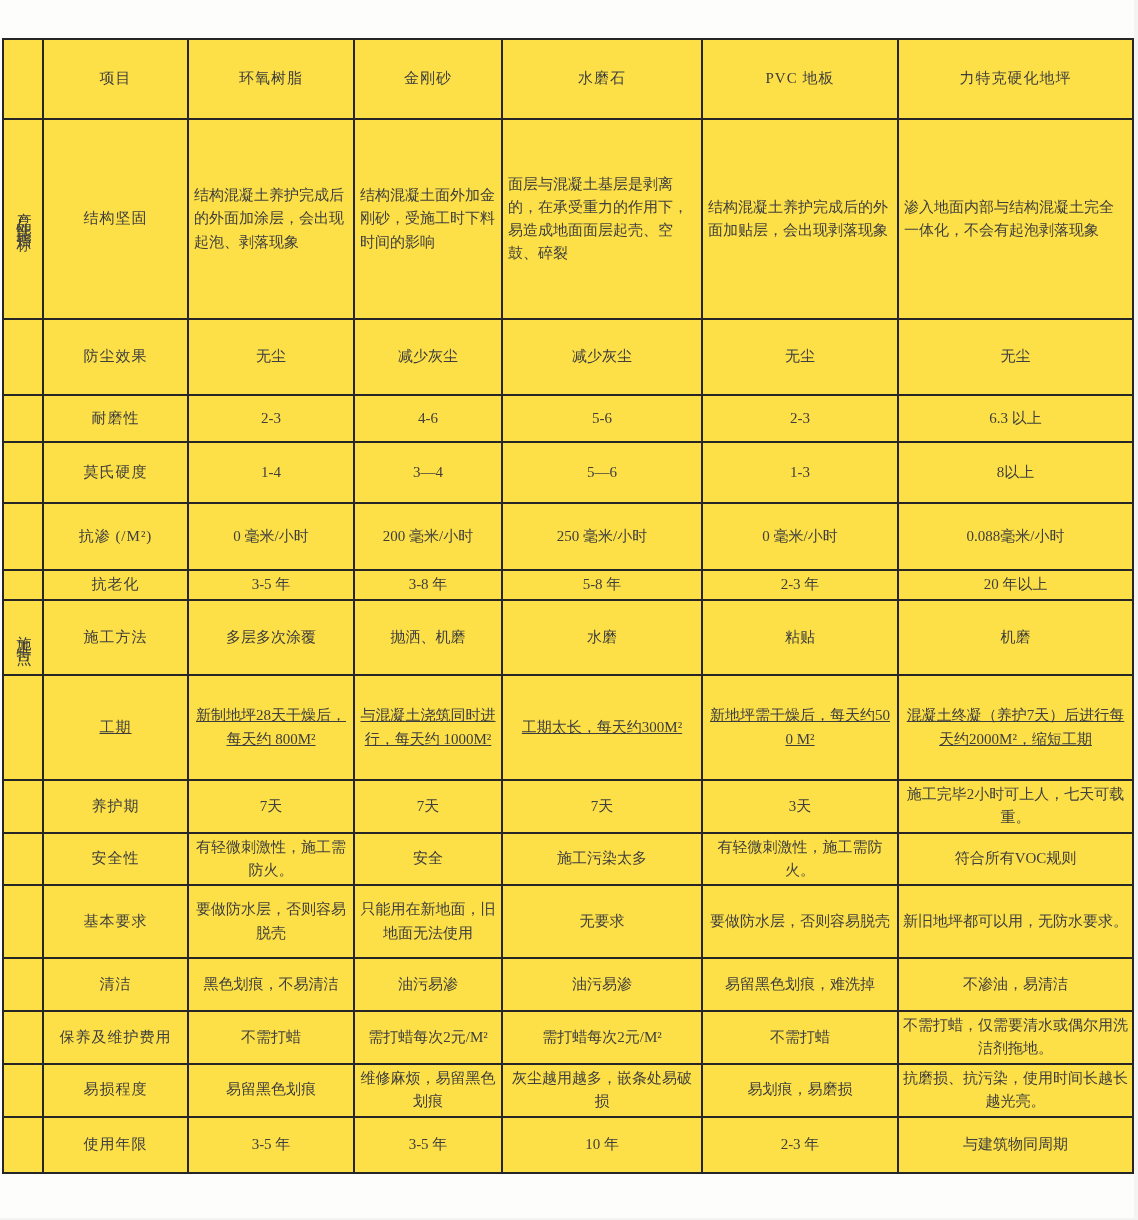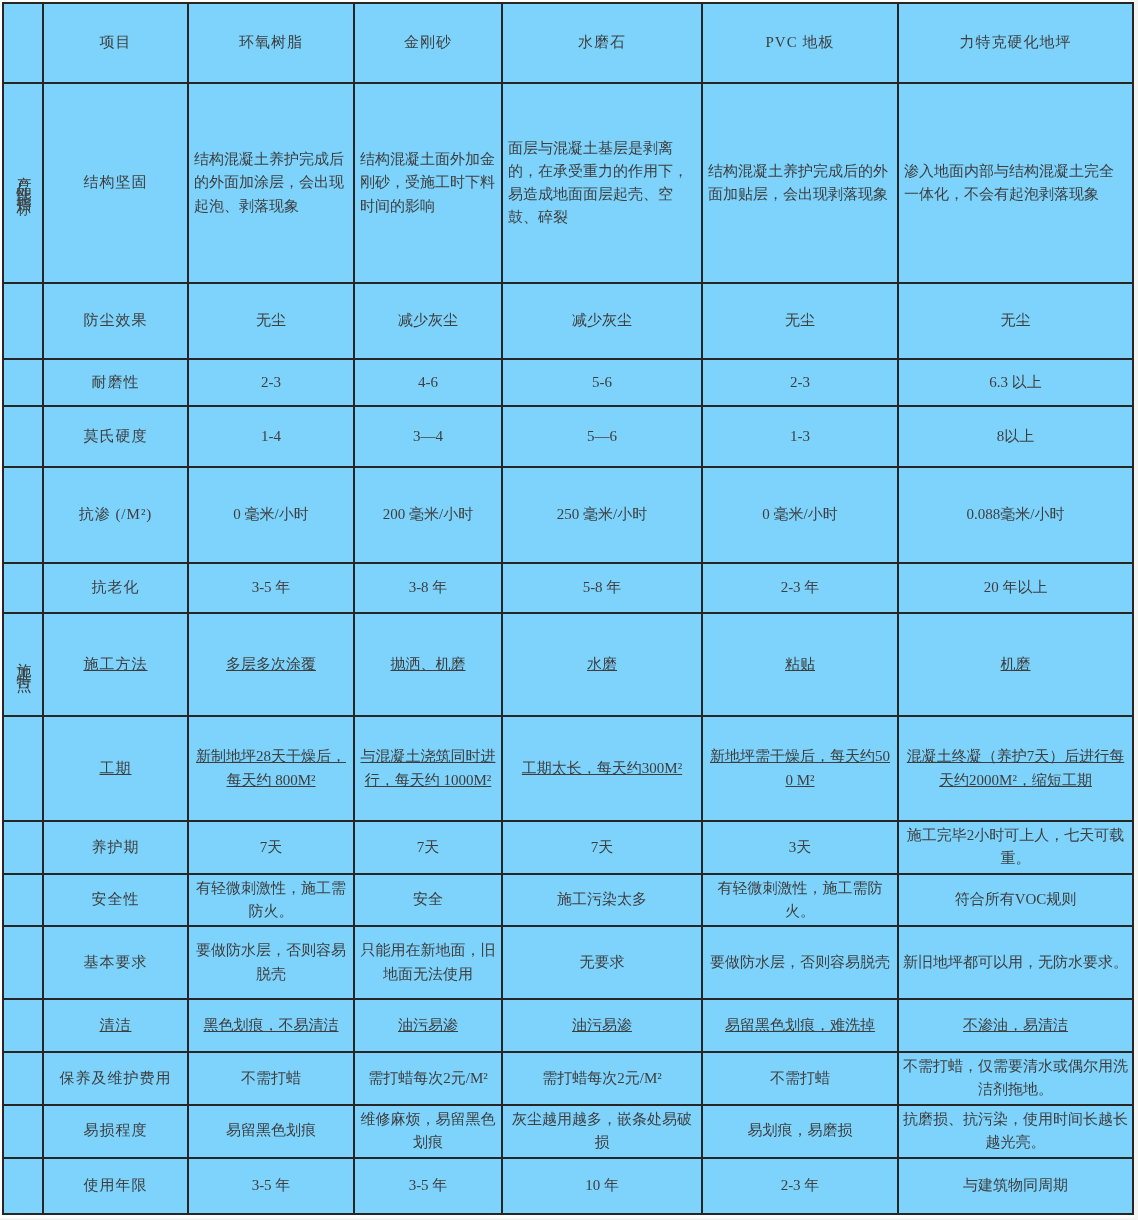--- a/index.html
+++ b/index.html
@@ -21,21 +21,22 @@
     width: 1134px;
     height: 1218px;
     background: #fdfdfc;
     box-sizing: border-box;
     padding: 2px 0 0 2px;
   }
   table {
     border-collapse: collapse;
     table-layout: fixed;
     width: 1130px;
-    background: #7dd3fc;
+    background: #fde047;
+    margin-top: 36px;
   }
   th, td {
     border: 2px solid #262626;
     padding: 2px 4px;
     text-align: center;
     vertical-align: middle;
     font-weight: normal;
     font-size: 15px;
     line-height: 1.55;
     word-break: break-all;
@@ -48,28 +49,28 @@
   col.c-2 { width: 148px; }
   col.c-3 { width: 200px; }
   col.c-4 { width: 196px; }
   col.c-5 { width: 235px; }
 
   thead tr { height: 80px; }
   tbody tr:nth-child(1)  { height: 200px; }
   tbody tr:nth-child(2)  { height: 76px; }
   tbody tr:nth-child(3)  { height: 47px; }
   tbody tr:nth-child(4)  { height: 61px; }
-  tbody tr:nth-child(5)  { height: 96px; }
-  tbody tr:nth-child(6)  { height: 50px; }
-  tbody tr:nth-child(7)  { height: 103px; text-decoration: underline; }
+  tbody tr:nth-child(5)  { height: 67px; }
+  tbody tr:nth-child(6)  { height: 30px; }
+  tbody tr:nth-child(7)  { height: 75px; }
   tbody tr:nth-child(8)  { height: 105px; text-decoration: underline; }
   tbody tr:nth-child(9)  { height: 40px; }
   tbody tr:nth-child(10) { height: 48px; }
   tbody tr:nth-child(11) { height: 73px; }
-  tbody tr:nth-child(12) { height: 53px; text-decoration: underline; }
+  tbody tr:nth-child(12) { height: 53px; }
   tbody tr:nth-child(13) { height: 49px; }
   tbody tr:nth-child(14) { height: 53px; }
   tbody tr:nth-child(15) { height: 56px; }
 
   th.col-header { letter-spacing: 1px; }
   td.label-cell { letter-spacing: 1px; }
   td.group-cell { padding: 0; }
   .vtext {
     writing-mode: vertical-rl;
     text-orientation: upright;

